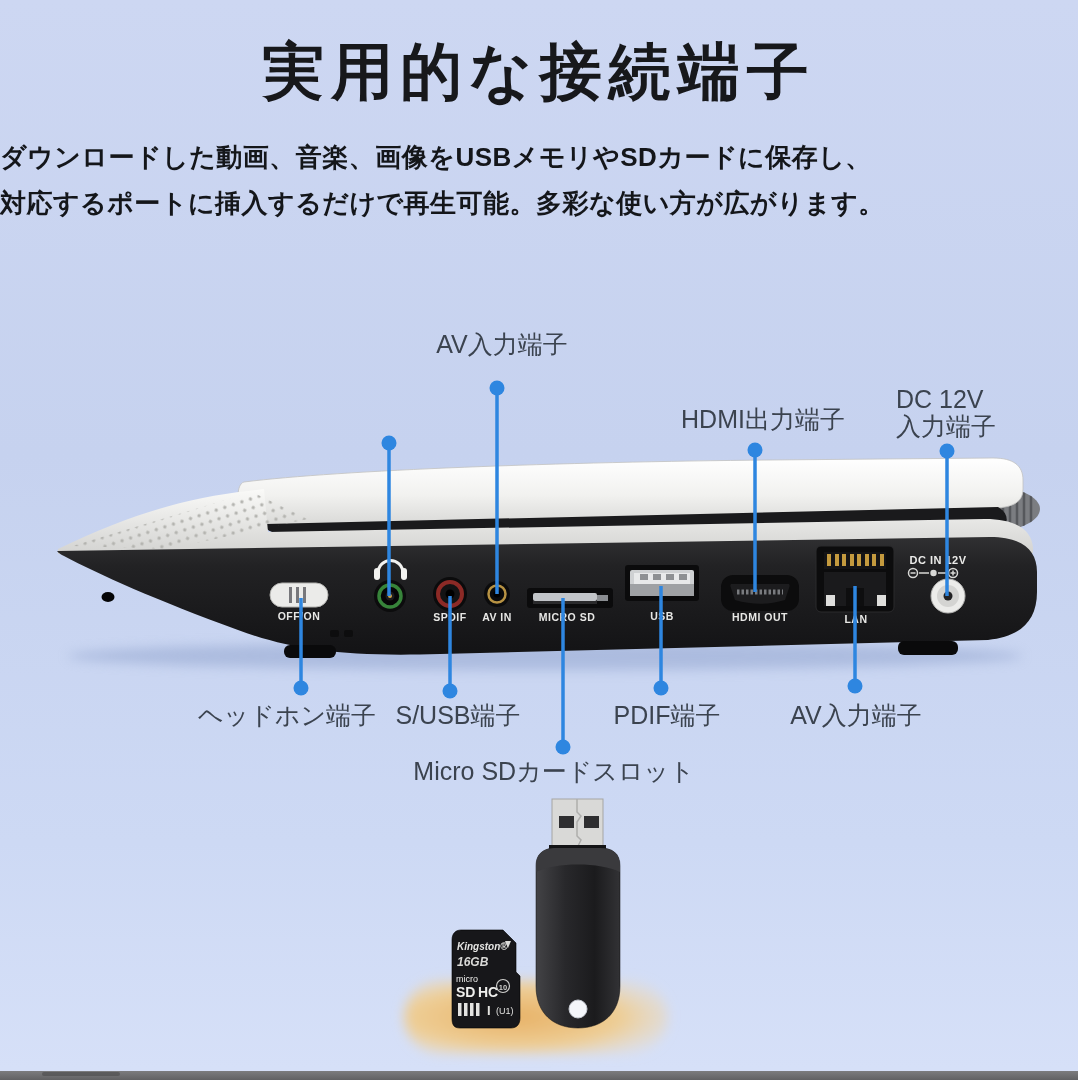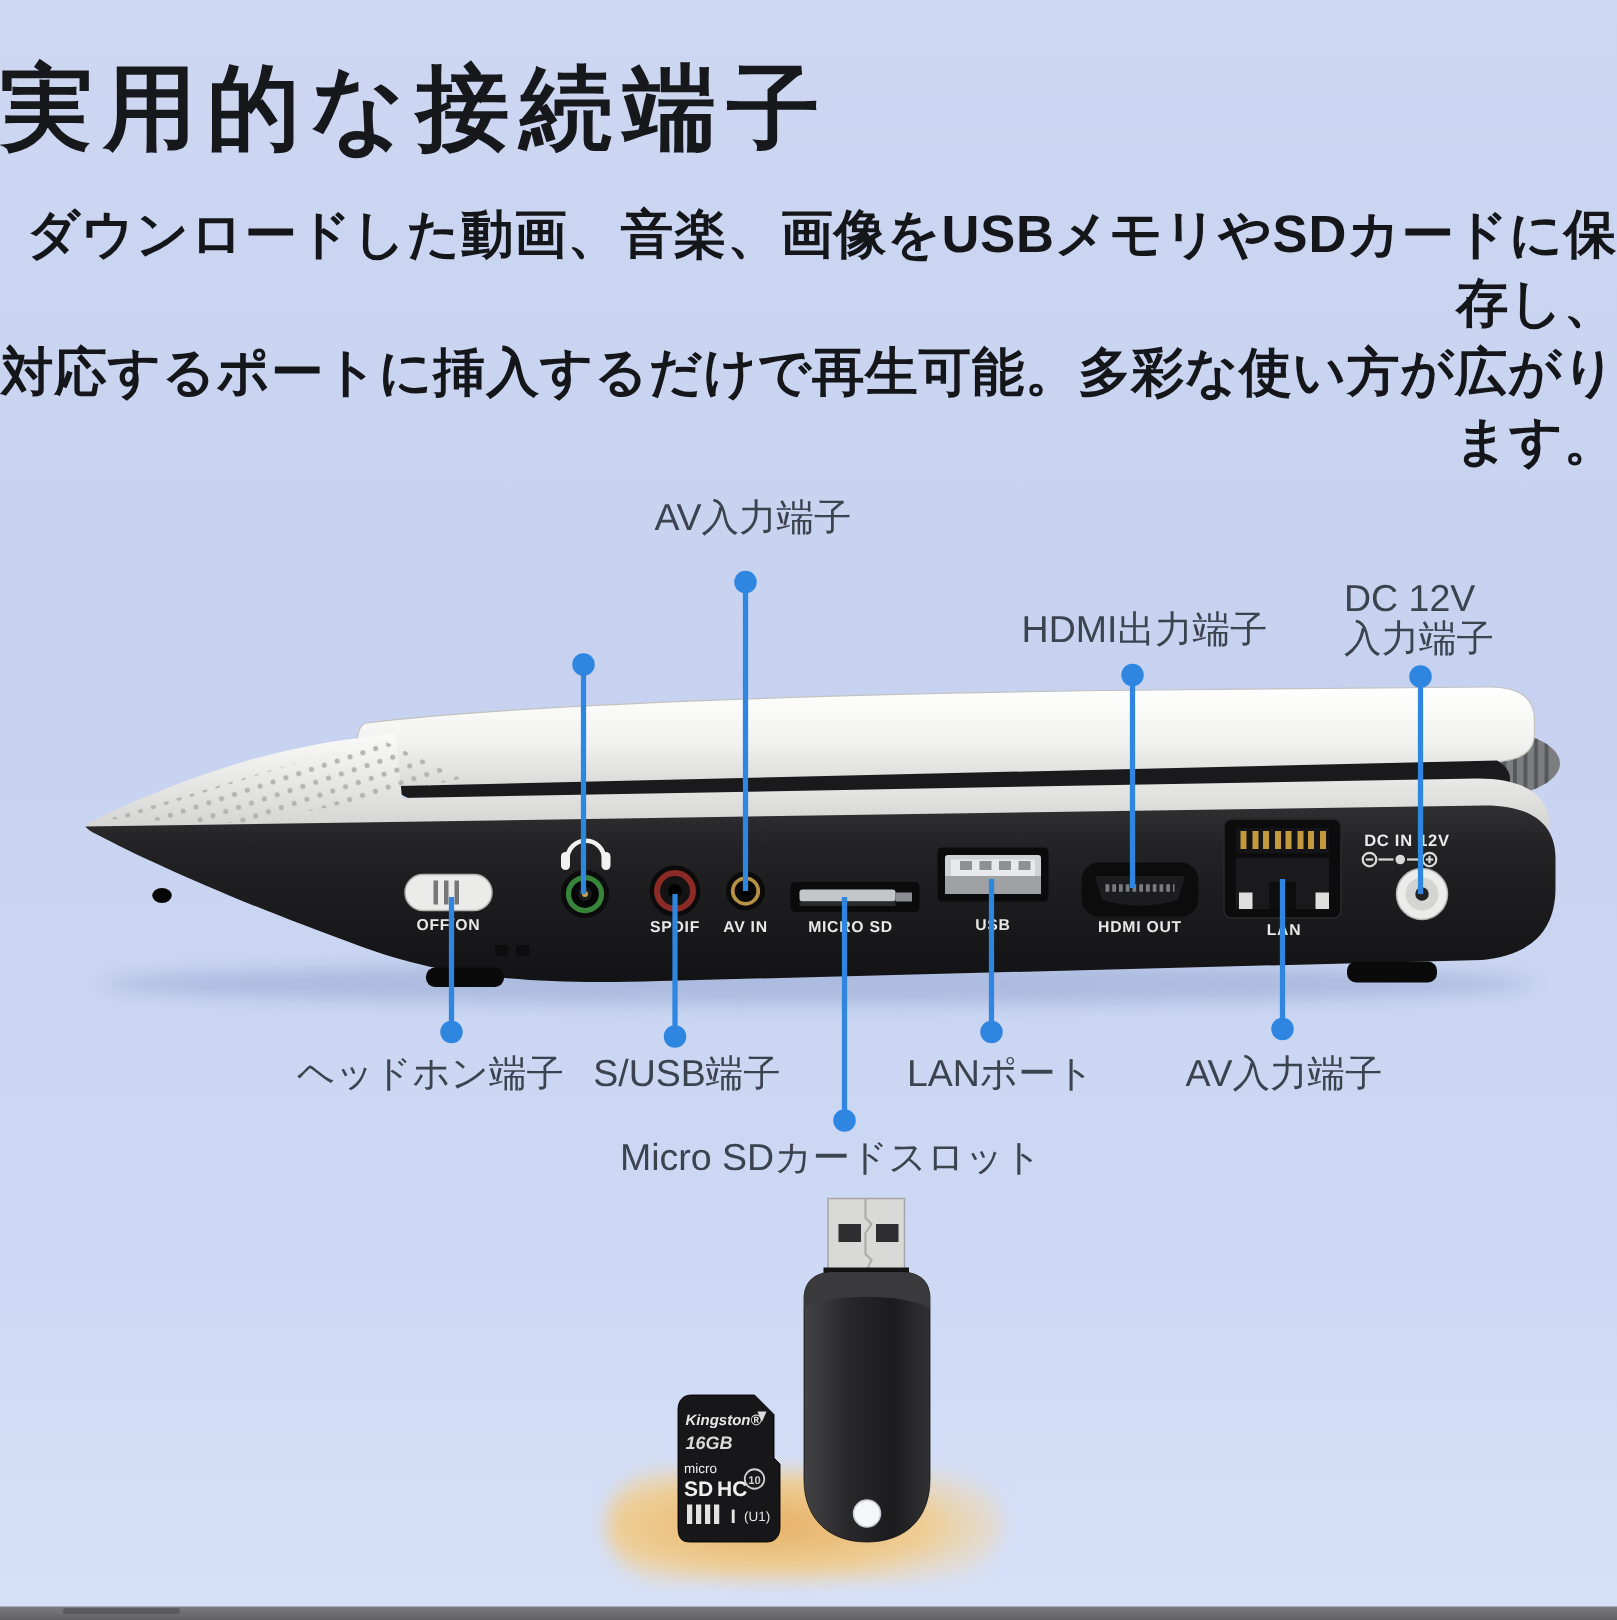--- a/index.html
+++ b/index.html
@@ -5,28 +5,28 @@
   html,body{margin:0;padding:0;background:#aab4cf;}
   .canvas{
     position:relative;
     width:1078px;height:1080px;
     overflow:hidden;
     background:linear-gradient(180deg,#cdd7f2 0%,#c6d2ef 42%,#cdd9f4 78%,#d6e0f8 99%);
     font-family:"Liberation Sans","DejaVu Sans",sans-serif;
   }
   .page-title{
     position:absolute;left:0;top:30px;width:100%;
-    text-align:left;
+    text-align:center;
     font-size:62px;font-weight:900;letter-spacing:7px;
     color:#17181b;
   }
   .subtitle{
     position:absolute;left:0;top:134px;width:100%;
-    text-align:right;
-    font-size:35px;font-weight:700;letter-spacing:0.5px;
+    text-align:left;
+    font-size:26px;font-weight:700;letter-spacing:0.5px;
     line-height:46px;color:#14161a;
   }
   .callout-label{
     position:absolute;
     transform:translateX(-50%);
     white-space:nowrap;
     font-size:25px;font-weight:500;
     color:#3b434f;
   }
   .callout-label.two-line{line-height:27px;}
@@ -287,21 +287,21 @@
   </svg>
 
   <div class="callout-label" style="left:502px;top:328px;">AV入力端子</div>
   <div class="callout-label" style="left:763px;top:403px;">HDMI出力端子</div>
   <div class="callout-label two-line" style="left:946px;top:386px;">
     <div>DC 12V</div>
     <div>入力端子</div>
   </div>
   <div class="callout-label" style="left:287px;top:699px;">ヘッドホン端子</div>
   <div class="callout-label" style="left:458px;top:699px;">S/USB端子</div>
-  <div class="callout-label" style="left:667px;top:699px;">LANポート</div>
+  <div class="callout-label" style="left:667px;top:699px;">PDIF端子</div>
   <div class="callout-label" style="left:856px;top:699px;">AV入力端子</div>
   <div class="callout-label" style="left:554px;top:755px;">Micro SDカードスロット</div>
 
   <div class="bottom-strip">
     <div class="bottom-strip-mark"></div>
   </div>
 
 </div>
 
 </body></html>

